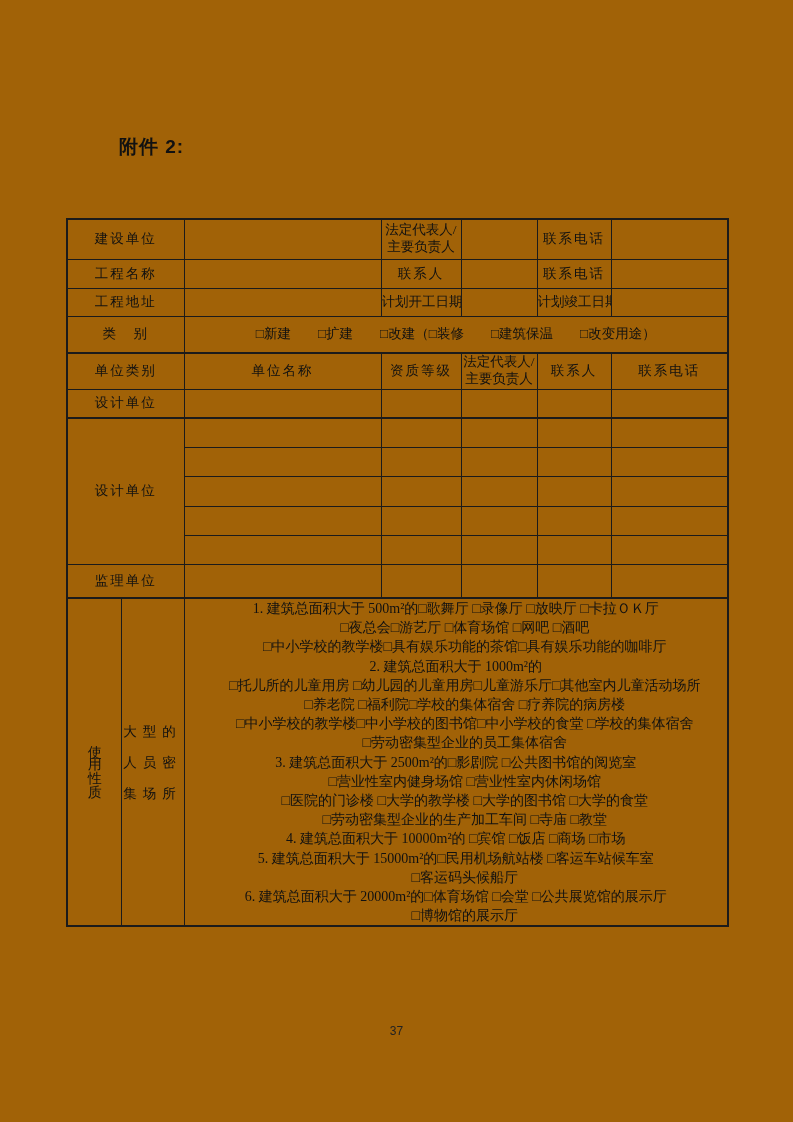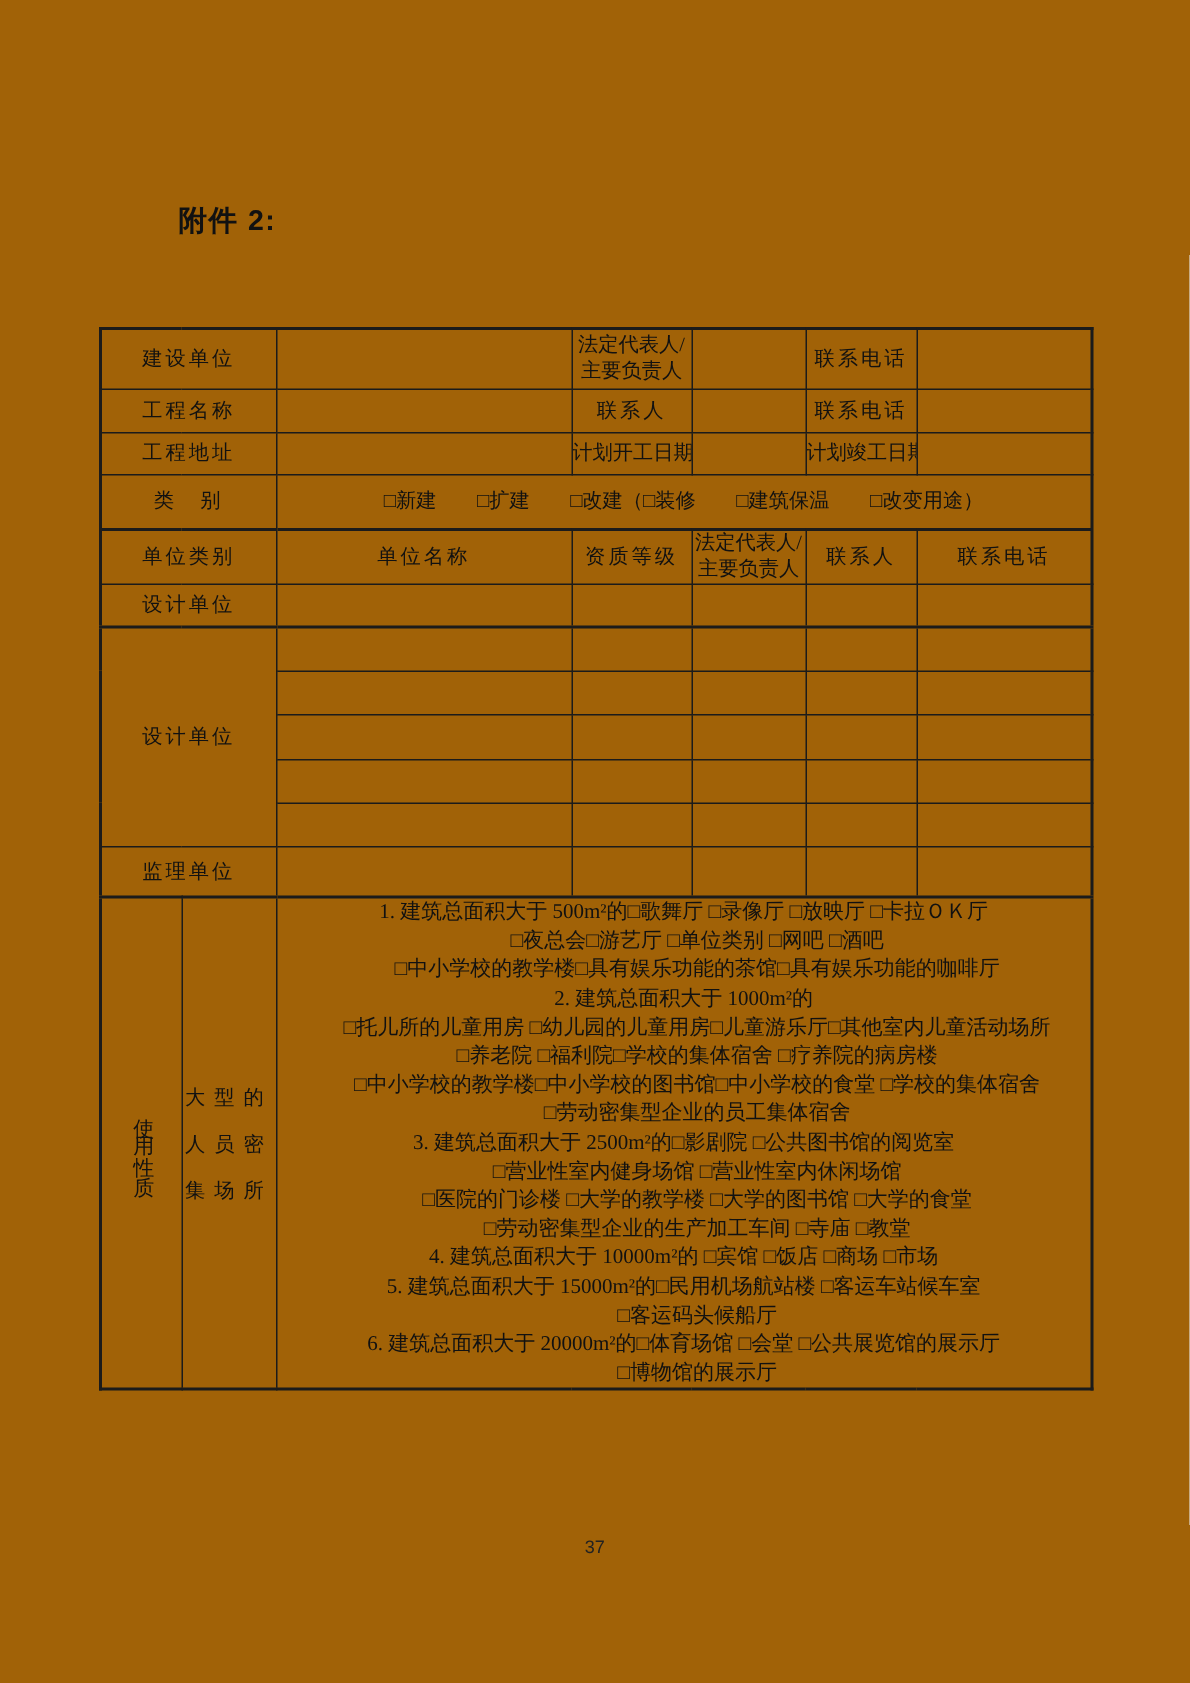--- a/index.html
+++ b/index.html
@@ -171,21 +171,21 @@
 
     <tr style="height:328px">
       <td>
         <span class="vlabel">使用性质</span>
       </td>
       <td>
         <span class="sublabel">大型的人员密集场所</span>
       </td>
       <td colspan="5" class="usage-content">
         <div class="uline">1. 建筑总面积大于 500m²的□歌舞厅 □录像厅 □放映厅 □卡拉ＯＫ厅</div>
-        <div class="uline cont">□夜总会□游艺厅 □单位类别 □网吧 □酒吧</div>
+        <div class="uline cont">□夜总会□游艺厅 □体育场馆 □网吧 □酒吧</div>
         <div class="uline cont">□中小学校的教学楼□具有娱乐功能的茶馆□具有娱乐功能的咖啡厅</div>
         <div class="uline">2. 建筑总面积大于 1000m²的</div>
         <div class="uline cont">□托儿所的儿童用房 □幼儿园的儿童用房□儿童游乐厅□其他室内儿童活动场所</div>
         <div class="uline cont">□养老院 □福利院□学校的集体宿舍 □疗养院的病房楼</div>
         <div class="uline cont">□中小学校的教学楼□中小学校的图书馆□中小学校的食堂 □学校的集体宿舍</div>
         <div class="uline cont">□劳动密集型企业的员工集体宿舍</div>
         <div class="uline">3. 建筑总面积大于 2500m²的□影剧院 □公共图书馆的阅览室</div>
         <div class="uline cont">□营业性室内健身场馆 □营业性室内休闲场馆</div>
         <div class="uline cont">□医院的门诊楼 □大学的教学楼 □大学的图书馆 □大学的食堂</div>
         <div class="uline cont">□劳动密集型企业的生产加工车间 □寺庙 □教堂</div>

